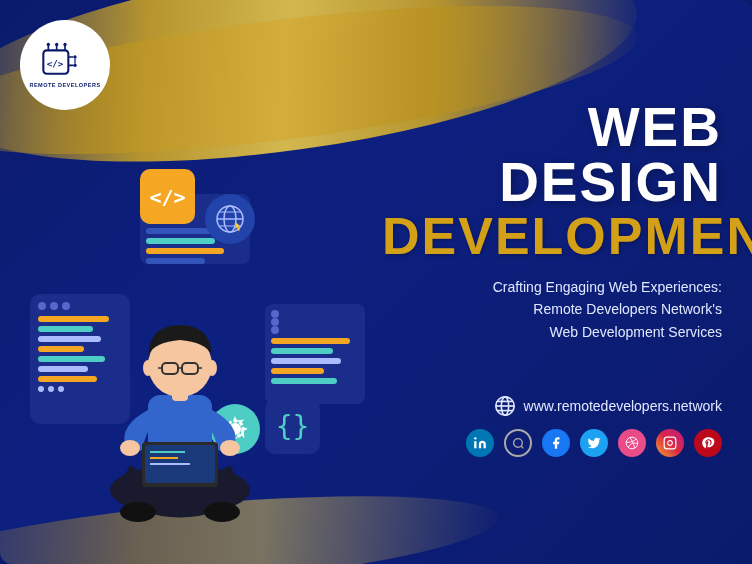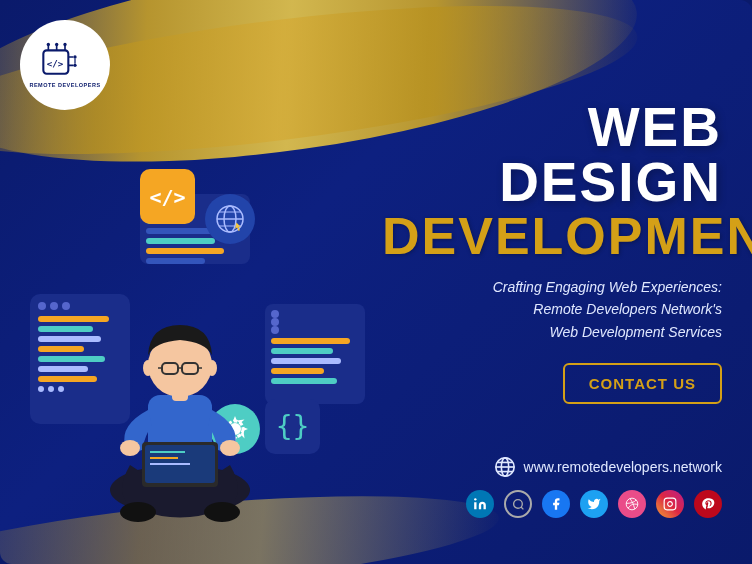--- a/index.html
+++ b/index.html
@@ -108,21 +108,20 @@
       text-shadow: 1px 1px 4px rgba(0,0,0,0.3);
     }
     .subtitle {
       color: #e0e8ff;
       font-size: 14px;
       text-align: right;
       margin-top: 14px;
       line-height: 1.6;
       font-family: Arial, sans-serif;
       font-weight: normal;
-      font-style: italic;
     }
     .contact-btn {
       display: inline-block;
       background: transparent;
       border: 2.5px solid #d4a017;
       color: #d4a017;
       font-size: 15px;
       font-weight: 900;
       padding: 10px 24px;
       border-radius: 6px;
@@ -455,23 +454,20 @@
     </div>
     <div class="title-development">
       <span>DEVELOPMENT</span>
     </div>
     <div class="subtitle">
       Crafting Engaging Web Experiences:<br>
       Remote Developers Network's<br>
       Web Development Services
     </div>
 
-    <div class="clearfix">
-      <button class="contact-btn">CONTACT US</button>
-    </div>
 
     <div class="website-row">
       <svg class="globe-icon" viewBox="0 0 24 24" fill="none" stroke="#e0e8ff" stroke-width="1.8">
         <circle cx="12" cy="12" r="10"></circle>
         <ellipse cx="12" cy="12" rx="4" ry="10"></ellipse>
         <line x1="2" y1="12" x2="22" y2="12"></line>
         <line x1="3.5" y1="7" x2="20.5" y2="7"></line>
         <line x1="3.5" y1="17" x2="20.5" y2="17"></line>
       </svg>
       <span class="website-text">www.remotedevelopers.network</span>

